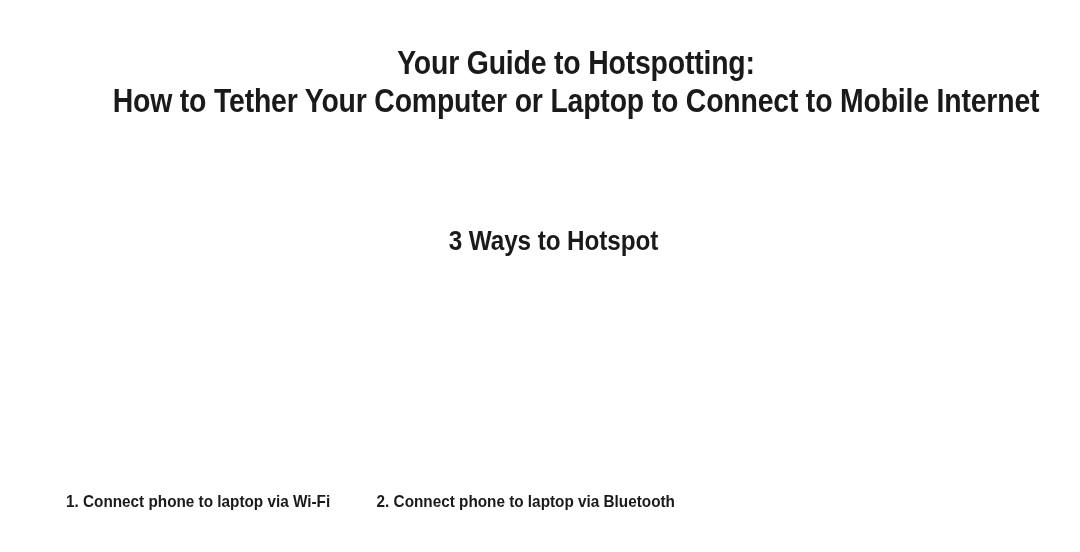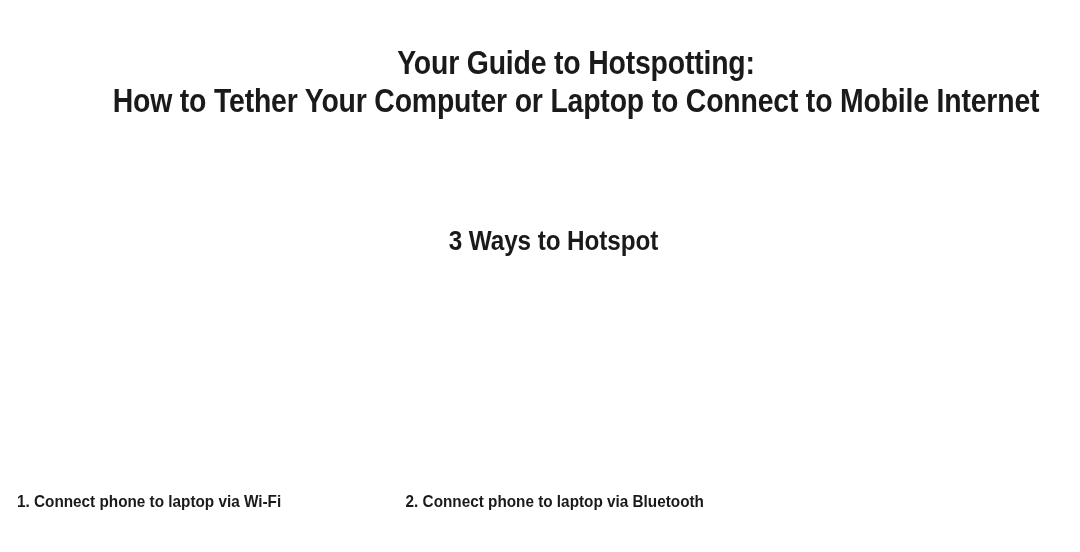--- a/index.html
+++ b/index.html
@@ -101,22 +101,22 @@
     height: 26px;
     display: flex;
     flex-direction: row;
     align-items: center;
   }
   .caption-cell {
     width: 360px;
     display: flex;
     align-items: center;
   }
-  .caption-cell-1 { justify-content: flex-start; padding-left: 17px; box-sizing: border-box; }
-  .caption-cell-2 { justify-content: flex-end; }
+  .caption-cell-1 { justify-content: flex-end; padding-left: 24px; box-sizing: border-box; }
+  .caption-cell-2 { justify-content: flex-start; }
   .caption-cell-3 { justify-content: flex-end; padding-right: 18px; box-sizing: border-box; }
 
   .caption-text {
     font-family: "Liberation Sans", sans-serif;
     font-weight: bold;
     font-size: 17px;
     line-height: 22px;
     color: #1a1a1a;
     white-space: nowrap;
     transform: scaleX(0.9);

